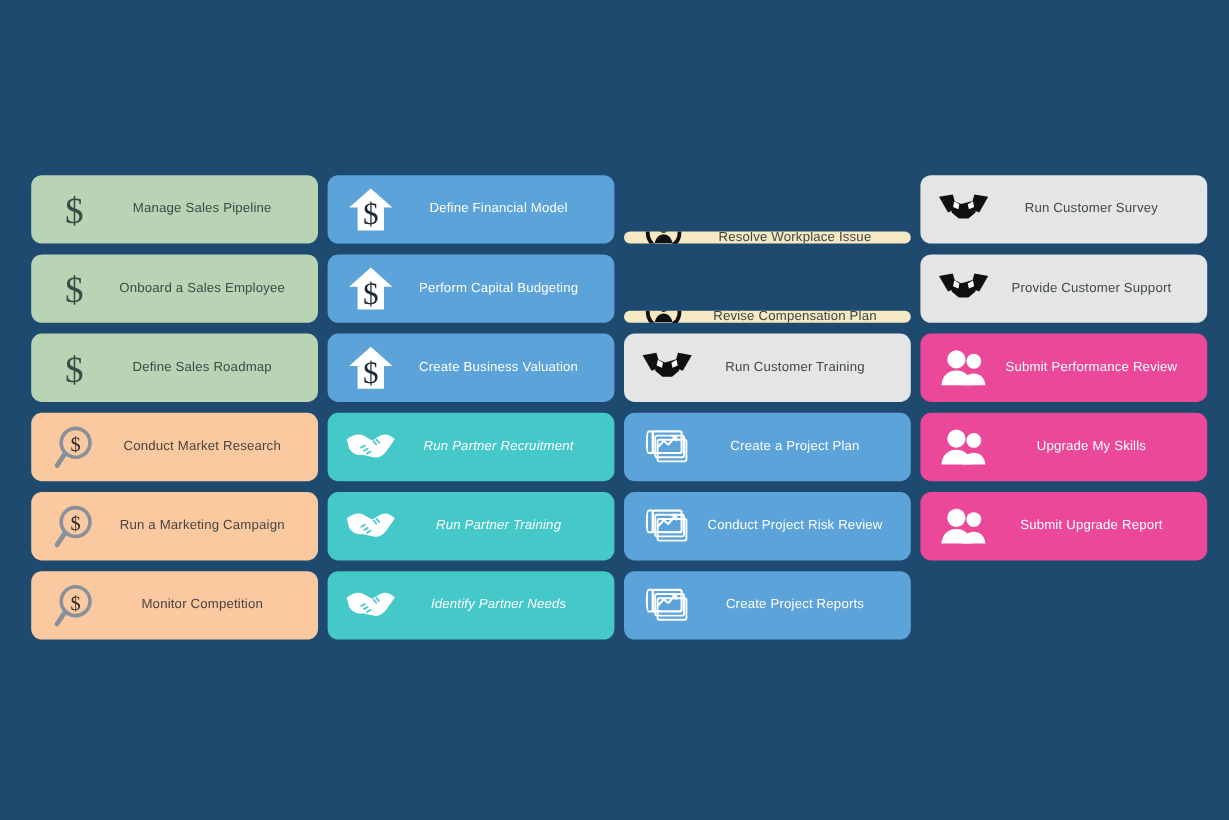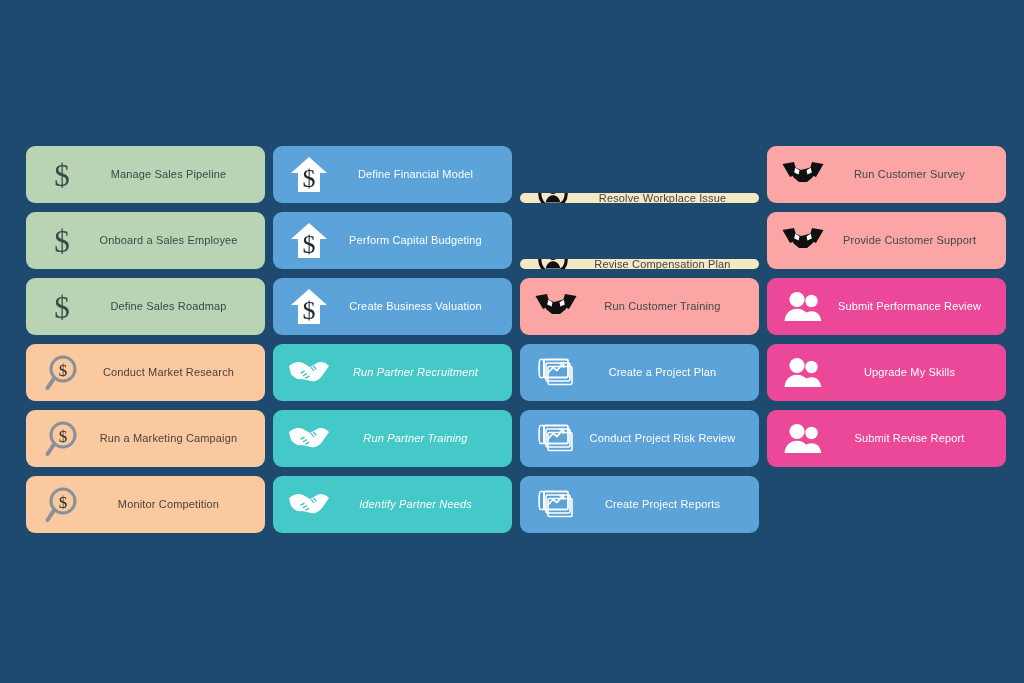--- a/index.html
+++ b/index.html
@@ -70,21 +70,21 @@
 
   
   .t-finance         { background: #5ba3d9; }
   .t-finance .card-label { color: #ffffff; }
 
   
   .t-hr-search       { background: #f5e9c4; margin-top: 47px; }
   .t-hr-search .card-label { color: #3f4443; }
 
   
-  .t-customer        { background: #fca5a5; }
+  .t-customer        { background: #e5e5e5; }
   .t-customer .card-label { color: #3f4a4a; }
 
   
   .t-people          { background: #ec4899; }
   .t-people .card-label { color: #ffffff; }
 
   
   .t-marketing       { background: #fbc9a0; }
   .t-marketing .card-label { color: #4a4340; }
 
@@ -303,21 +303,21 @@
       </div>
       <div class="card t-people">
         <span class="card-icon">
           <svg width="40" height="34" viewBox="0 0 40 34">
             <circle cx="14" cy="9.5" r="7.6" fill="#ffffff"></circle>
             <path d="M1.5 31 c0.8-8.4 6.2-12.2 12.5-12.2 S25.7 22.6 26.5 31 z" fill="#ffffff"></path>
             <circle cx="28.5" cy="11" r="6.2" fill="#ffffff"></circle>
             <path d="M18.8 31 c0.7-6.8 5-9.8 9.7-9.8 s9 3 9.7 9.8 z" fill="#ffffff"></path>
           </svg>
         </span>
-        <span class="card-label">Submit Revise Report</span>
+        <span class="card-label">Submit Upgrade Report</span>
       </div>
       <div class="card t-marketing">
         <span class="card-icon">
           <svg width="36" height="36" viewBox="0 0 36 36">
             <circle cx="19" cy="14" r="12" fill="none" stroke="#8a9099" stroke-width="3"></circle>
             <text x="19" y="21" text-anchor="middle" font-family="Liberation Serif, serif" font-size="17" fill="#2b2b2b">$</text>
             <line x1="10.3" y1="22.8" x2="3.5" y2="33" stroke="#8a9099" stroke-width="4" stroke-linecap="round"></line>
           </svg>
         </span>
         <span class="card-label">Monitor Competition</span>

